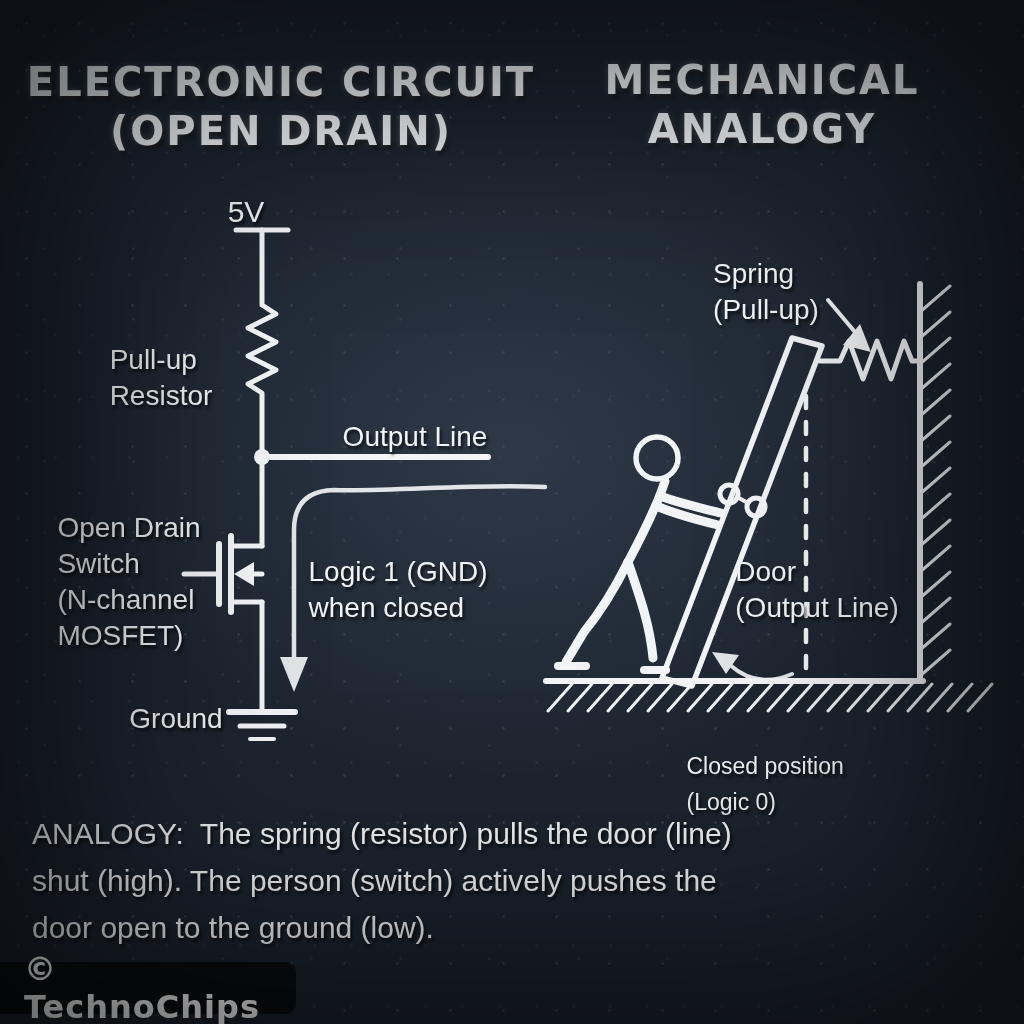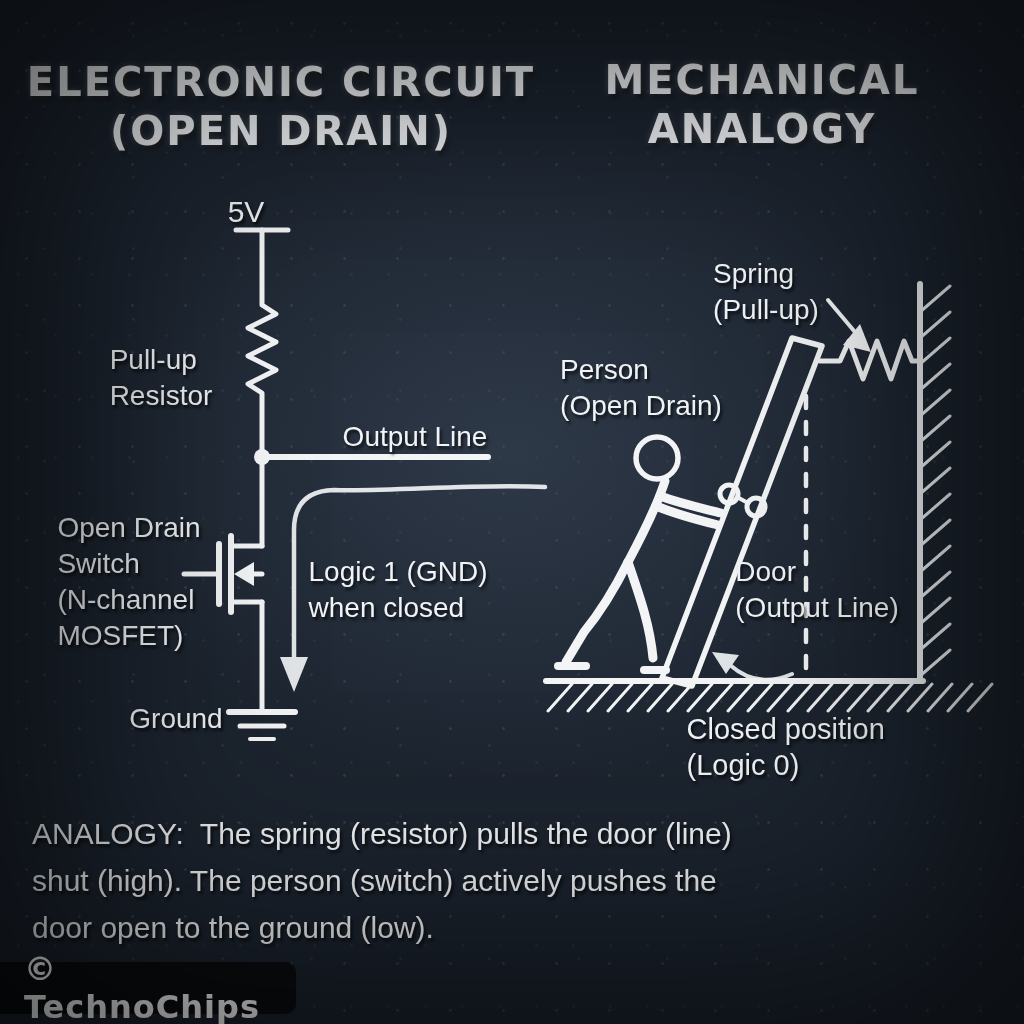--- a/index.html
+++ b/index.html
@@ -148,27 +148,25 @@
 Resistor</div>
   <div class="lbl" style="left:415px;top:419px;">Output Line</div>
   <div class="lbl" style="left:129px;top:510px;">Open Drain
 Switch
 (N-channel
 MOSFET)</div>
   <div class="lbl" style="left:398px;top:554px;">Logic 1 (GND)
 when closed</div>
   <div class="lbl" style="left:176px;top:701px;">Ground</div>
 
-  <div class="lbl" style="left:641px;top:352px;">Person
-(Open Drain)</div>
   <div class="lbl" style="left:766px;top:223px;margin-top:33px;">Spring
 (Pull-up)</div>
   <div class="lbl" style="left:817px;top:554px;">Door
 (Output Line)</div>
-  <div class="lbl" style="left:799px;top:711px;font-size:29px;">Closed position (Logic 0)</div>
+  <div class="lbl" style="left:799px;top:748px;font-size:23px;">Closed position (Logic 0)</div>
 
   <div class="caption">ANALOGY:  The spring (resistor) pulls the door (line)
 shut (high). The person (switch) actively pushes the
 door open to the ground (low).</div>
 
   <div class="watermark">
     <span>© TechnoChips</span>
   </div>
 
   <div class="vignette"></div>

